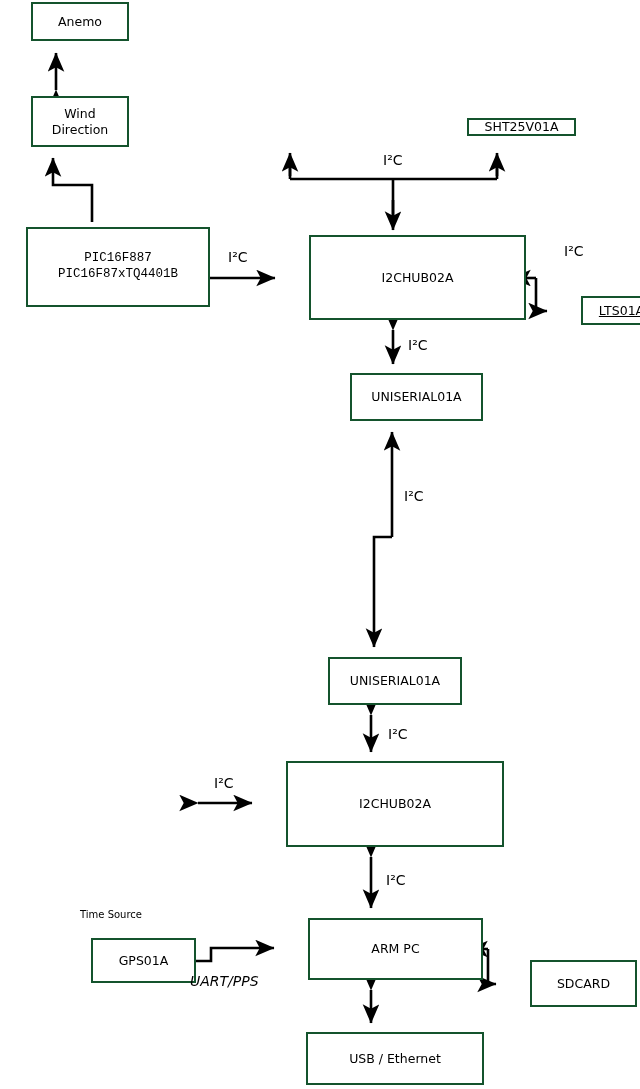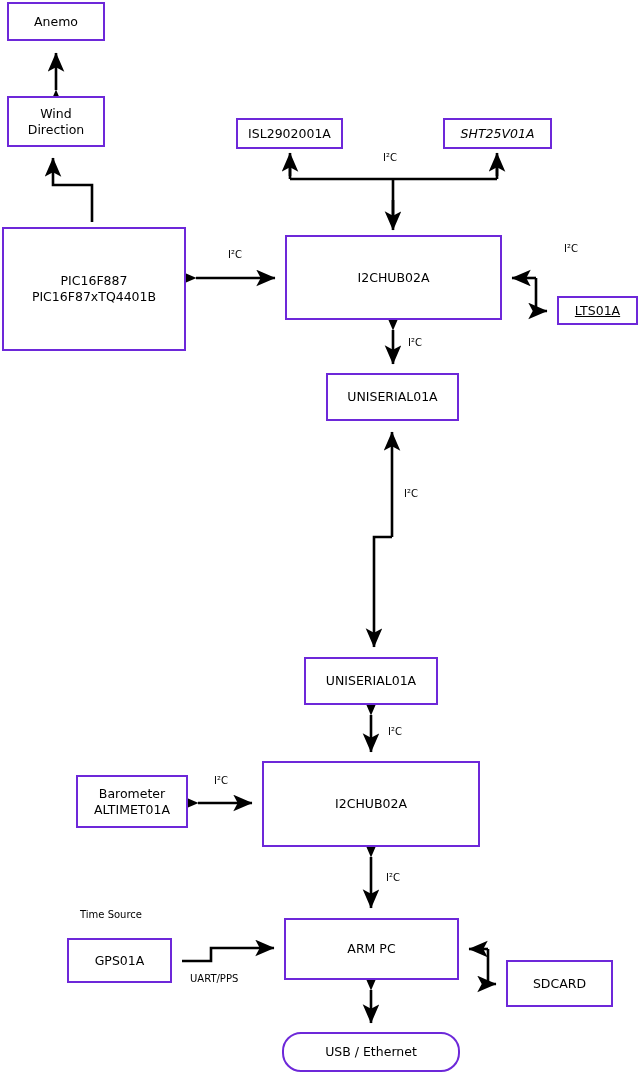--- a/index.html
+++ b/index.html
@@ -1,23 +1,23 @@
 <!DOCTYPE html>
 <html><head>
 <meta charset="utf-8">
 <style>
   html,body{margin:0;padding:0;background:#ffffff;}
   body{width:640px;height:1089px;position:relative;overflow:hidden;
        font-family:"DejaVu Sans","Liberation Sans",sans-serif;}
   #canvas{position:absolute;left:0;top:0;width:640px;height:1089px;}
-  .node{position:absolute;box-sizing:border-box;border:2px solid #6d28d9;
+  .node{position:absolute;box-sizing:border-box;border:2px solid #14532d;
         background:#fff;display:flex;align-items:center;justify-content:center;
-        text-align:center;line-height:1.25;color:#000;font-size:12.5px;}
+        text-align:center;line-height:1.25;color:#000;font-size:12.5px;margin-left:24px;}
   .node span{display:block;}
-  .edge-label{position:absolute;font-size:10px;color:#000;white-space:nowrap;}
+  .edge-label{position:absolute;font-size:14px;color:#000;white-space:nowrap;}
   .free-label{position:absolute;font-size:10px;color:#000;white-space:nowrap;}
   svg#wires{position:absolute;left:0;top:0;width:640px;height:1089px;
             pointer-events:none;}
 </style>
 </head>
 <body>
 
 <div id="canvas">
 
   <svg id="wires" viewBox="0 0 640 1089" xmlns="http://www.w3.org/2000/svg">
@@ -62,65 +62,59 @@
       <line x1="371" y1="990" x2="371" y2="1023" marker-end="url(#ah)" marker-start="url(#ah)"></line>
     </g>
   </svg>
 
   <div class="node" style="left: 7px; top: 2px; width: 98px; height: 39px;">
     <span>Anemo</span>
   </div>
   <div class="node" style="left: 7px; top: 96px; width: 98px; height: 51px; justify-content: center;">
     <span>Wind<br>Direction</span>
   </div>
-  <div class="node" style="left: 2px; top: 227px; width: 184px; height: 124px;">
+  <div class="node" style="left: 2px; top: 227px; width: 184px; height: 80px; font-family: Liberation Mono, monospace;">
     <span>PIC16F887<br>PIC16F87xTQ4401B</span>
   </div>
-  <div class="node" style="left: 236px; top: 118px; width: 107px; height: 31px;">
-    <span>ISL2902001A</span>
-  </div>
-  <div class="node" style="left: 443px; top: 118px; width: 109px; height: 31px; font-style: italic;">
+  <div class="node" style="left: 443px; top: 118px; width: 109px; height: 18px;">
     <span>SHT25V01A</span>
   </div>
   <div class="node" style="left: 285px; top: 235px; width: 217px; height: 85px;">
     <span>I2CHUB02A</span>
   </div>
   <div class="node" style="left: 557px; top: 296px; width: 81px; height: 29px; text-decoration: underline;">
     <span>LTS01A</span>
   </div>
   <div class="node" style="left: 326px; top: 373px; width: 133px; height: 48px;">
     <span>UNISERIAL01A</span>
   </div>
   <div class="node" style="left: 304px; top: 657px; width: 134px; height: 48px;">
     <span>UNISERIAL01A</span>
   </div>
-  <div class="node" style="left: 76px; top: 775px; width: 112px; height: 53px;">
-    <span>Barometer<br>ALTIMET01A</span>
-  </div>
   <div class="node" style="left: 262px; top: 761px; width: 218px; height: 86px;">
     <span>I2CHUB02A</span>
   </div>
   <div class="node" style="left: 67px; top: 938px; width: 105px; height: 45px;">
     <span>GPS01A</span>
   </div>
   <div class="node" style="left: 284px; top: 918px; width: 175px; height: 62px;">
     <span>ARM PC</span>
   </div>
   <div class="node" style="left: 506px; top: 960px; width: 107px; height: 47px; justify-content: center;">
     <span>SDCARD</span>
   </div>
-  <div class="node" style="left: 282px; top: 1032px; width: 178px; height: 40px; border-radius: 19px;">
+  <div class="node" style="left: 282px; top: 1032px; width: 178px; height: 53px;">
     <span>USB / Ethernet</span>
   </div>
 
   <div class="edge-label" style="left: 228px; top: 249px;">I²C</div>
   <div class="edge-label" style="left: 383px; top: 152px;">I²C</div>
   <div class="edge-label" style="left: 564px; top: 243px;">I²C</div>
   <div class="edge-label" style="left: 408px; top: 337px;">I²C</div>
   <div class="edge-label" style="left: 404px; top: 488px;">I²C</div>
   <div class="edge-label" style="left: 388px; top: 726px;">I²C</div>
   <div class="edge-label" style="left: 214px; top: 775px;">I²C</div>
   <div class="edge-label" style="left: 386px; top: 872px;">I²C</div>
-  <div class="edge-label" style="left: 190px; top: 973px;">UART/PPS</div>
+  <div class="edge-label" style="left: 190px; top: 973px; font-style: italic;">UART/PPS</div>
 
   <div class="free-label" style="left: 80px; top: 909px;">Time Source</div>
 
 </div>
 
 </body></html>

